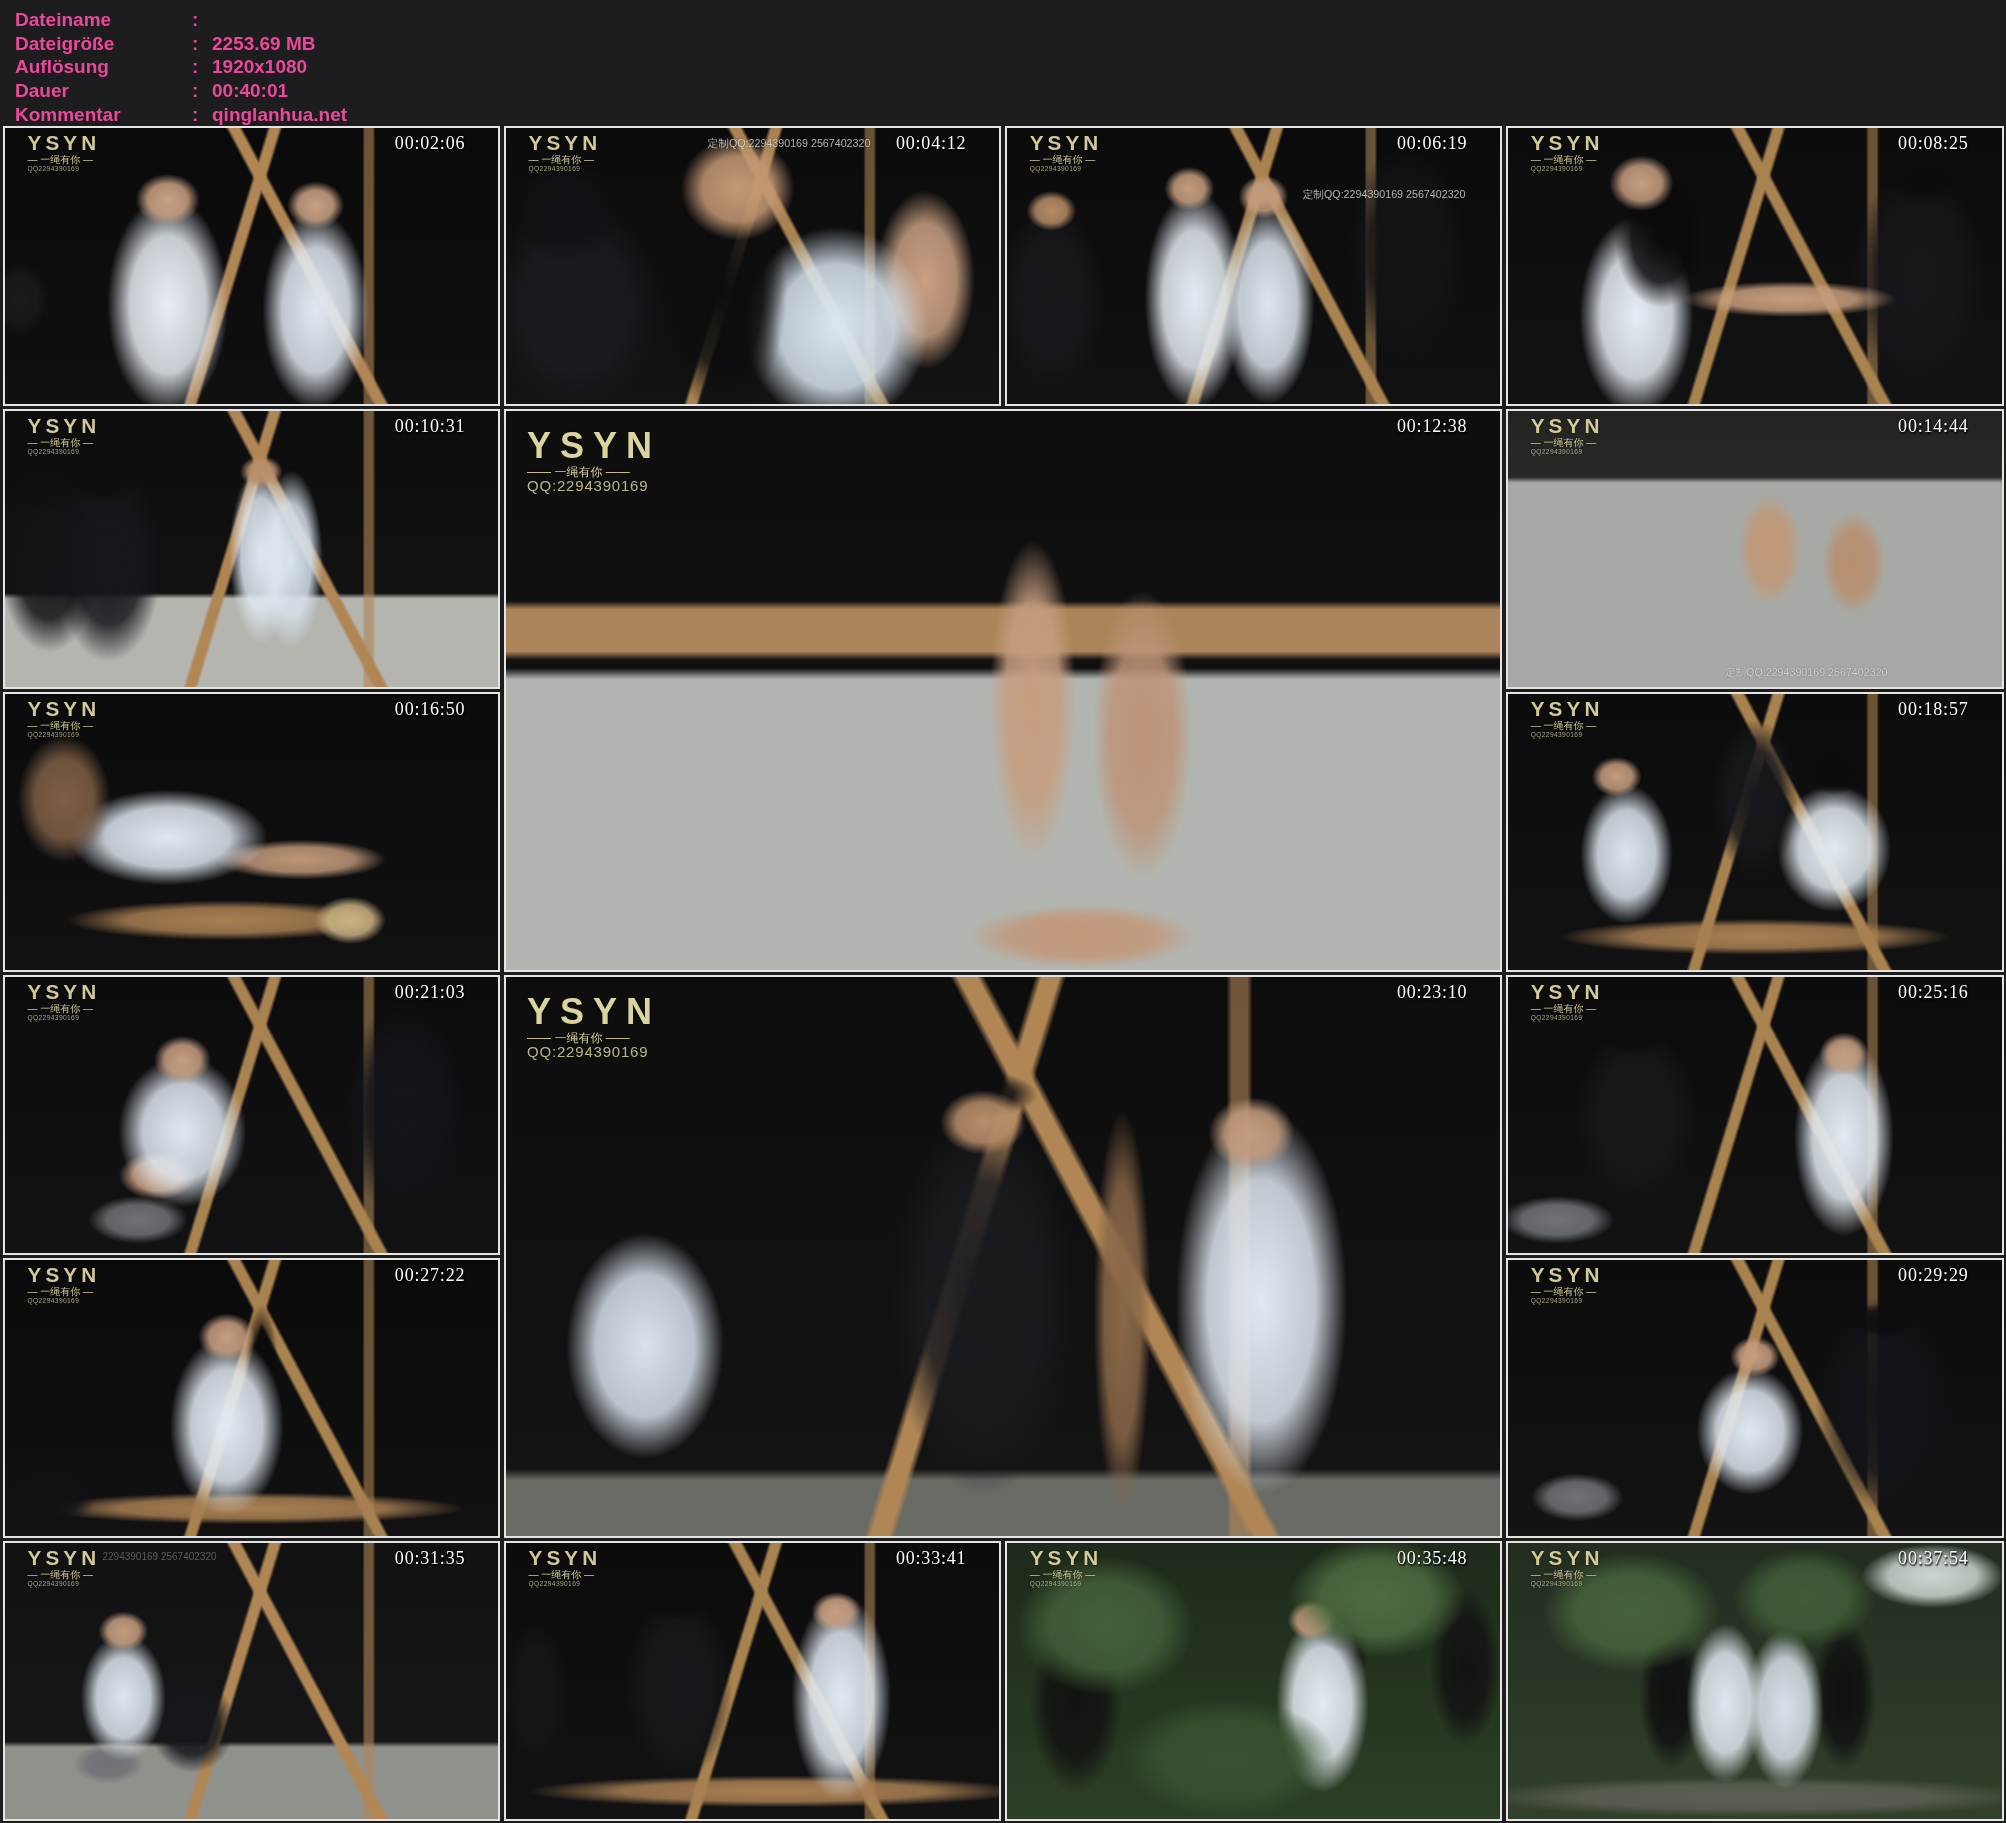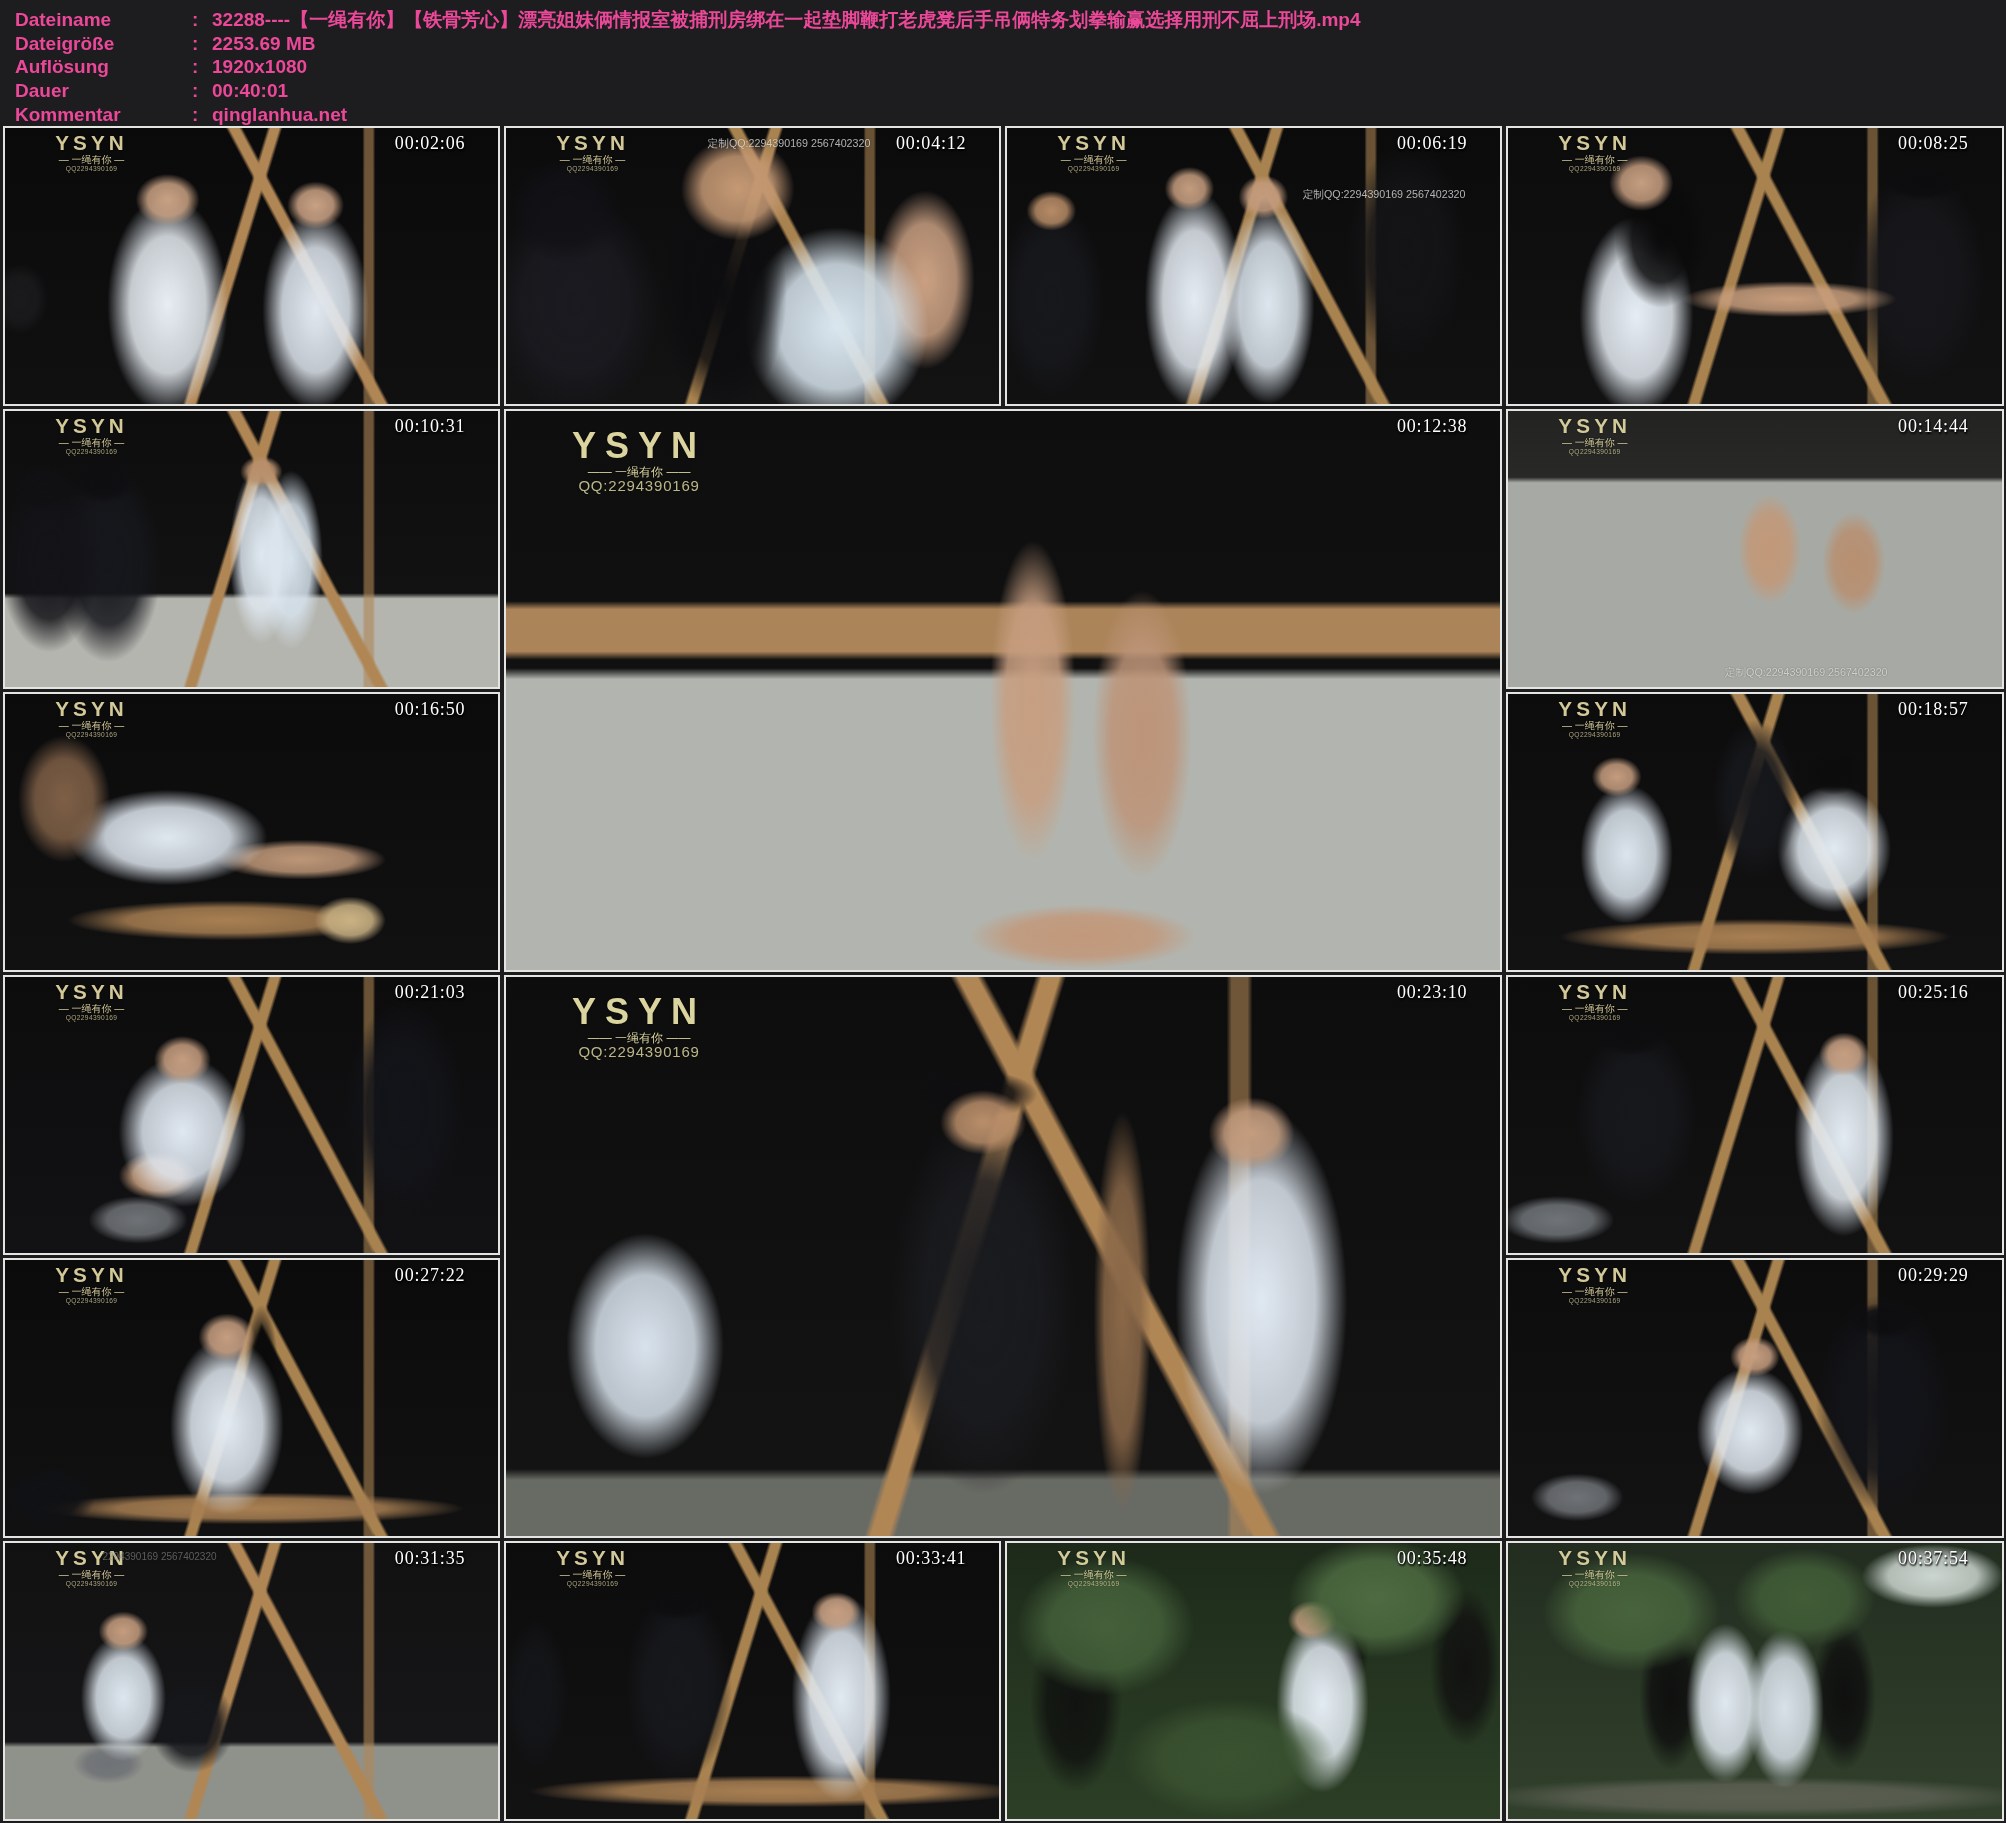--- a/index.html
+++ b/index.html
@@ -26,42 +26,42 @@
   }
   .cell.big1{grid-column:2/4;grid-row:2/4;}
   .cell.big2{grid-column:2/4;grid-row:4/6;}
   
   .ts{
     position:absolute;top:5px;right:33px;
     font-family:"Liberation Serif",serif;font-size:18px;letter-spacing:0.8px;
     color:#ffffff;text-shadow:0.8px 1.7px 1.7px #000,0 0 2.5px rgba(0,0,0,.85);
   }
   
-  .logo{position:absolute;text-align:center;color:#ddd3a0;opacity:.95;text-shadow:0 0 1.7px rgba(0,0,0,.6);margin-left:21px;}
+  .logo{position:absolute;text-align:left;color:#ddd3a0;opacity:.95;text-shadow:0 0 1.7px rgba(0,0,0,.6);}
   .logo-small{top:4.1px;left:23px;width:86px;}
   .logo-small .lg-brand{font-size:20.7px;font-weight:bold;letter-spacing:4.1px;line-height:21.5px;}
   .logo-small .lg-sub{font-size:10px;line-height:11.6px;white-space:nowrap;}
   .logo-small .lg-qq{font-size:6.6px;line-height:8.3px;opacity:.8;letter-spacing:0.4px;}
   .logo-big{top:16.5px;left:21.5px;width:182px;color:#e6dfa6;}
   .logo-big .lg-brand{font-size:36px;font-weight:bold;letter-spacing:9px;line-height:35px;}
   .logo-big .lg-sub{font-size:12px;line-height:18px;white-space:nowrap;}
   .logo-big .lg-qq{font-size:15px;line-height:10.7px;opacity:.85;letter-spacing:0.8px;}
   
   .qqmark{
     position:absolute;font-size:10.7px;color:#dadada;opacity:.8;white-space:nowrap;
     text-shadow:0 0 1.7px rgba(0,0,0,.5);
   }
   .qqmark.dim{color:#8f8f8f;opacity:.6;font-size:10px;padding-left:24px;}
 </style>
 </head>
 <body>
 
 <div class="header">
   <div class="meta-row">
-    <span class="meta-label">Dateiname</span><span class="meta-colon">:</span><span class="meta-value">32288----【一绳有你】【铁骨芳心】漂亮姐妹俩情报室被捕刑房绑在一起垫脚鞭打老虎凳后手吊俩特务划拳输赢选择用刑不屈上刑场.mp4</span>
+    <span class="meta-label">Dateiname</span><span class="meta-colon">:</span>
   </div>
   <div class="meta-row">
     <span class="meta-label">Dateigröße</span><span class="meta-colon">:</span><span class="meta-value">2253.69 MB</span>
   </div>
   <div class="meta-row">
     <span class="meta-label">Auflösung</span><span class="meta-colon">:</span><span class="meta-value">1920x1080</span>
   </div>
   <div class="meta-row">
     <span class="meta-label">Dauer</span><span class="meta-colon">:</span><span class="meta-value">00:40:01</span>
   </div>

